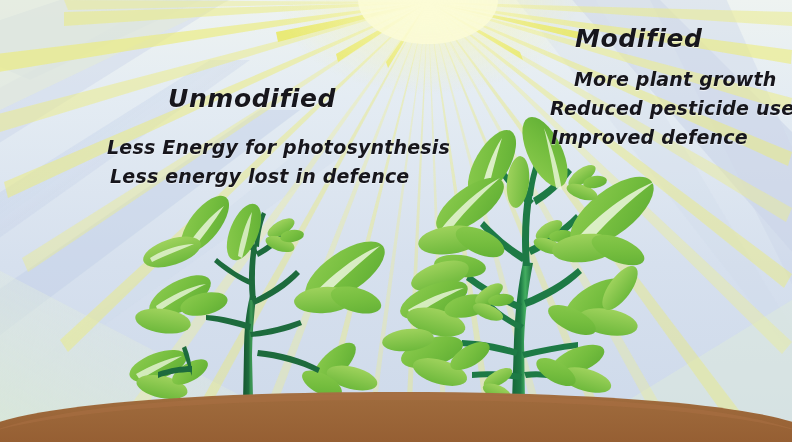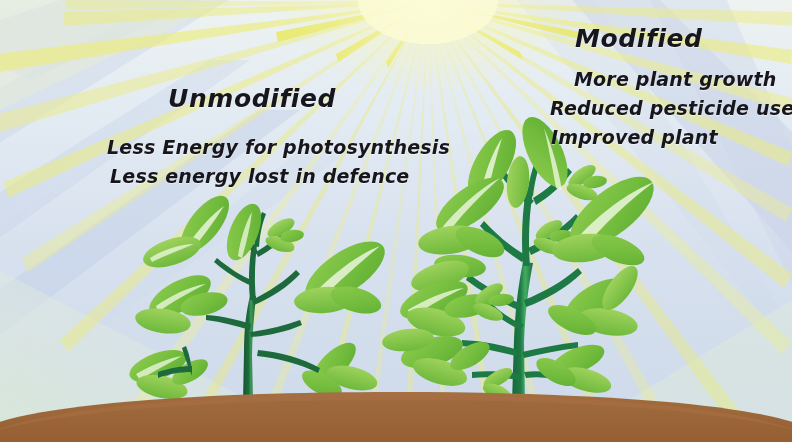--- a/index.html
+++ b/index.html
@@ -280,15 +280,15 @@
     </g>
   </svg>
 
   <div class="hand bullet" id="t-unmod-1">Less Energy for photosynthesis</div>
   <div class="hand heading" id="t-unmod">Unmodified</div>
   <div class="hand bullet" id="t-unmod-2">Less energy lost in defence</div>
 
   <div class="hand heading" id="t-mod">Modified</div>
   <div class="hand bullet" id="t-mod-1">More plant growth</div>
   <div class="hand bullet" id="t-mod-2">Reduced pesticide use</div>
-  <div class="hand bullet" id="t-mod-3">Improved plant</div>
+  <div class="hand bullet" id="t-mod-3">Improved defence</div>
 
 </div>
 
 </body></html>

